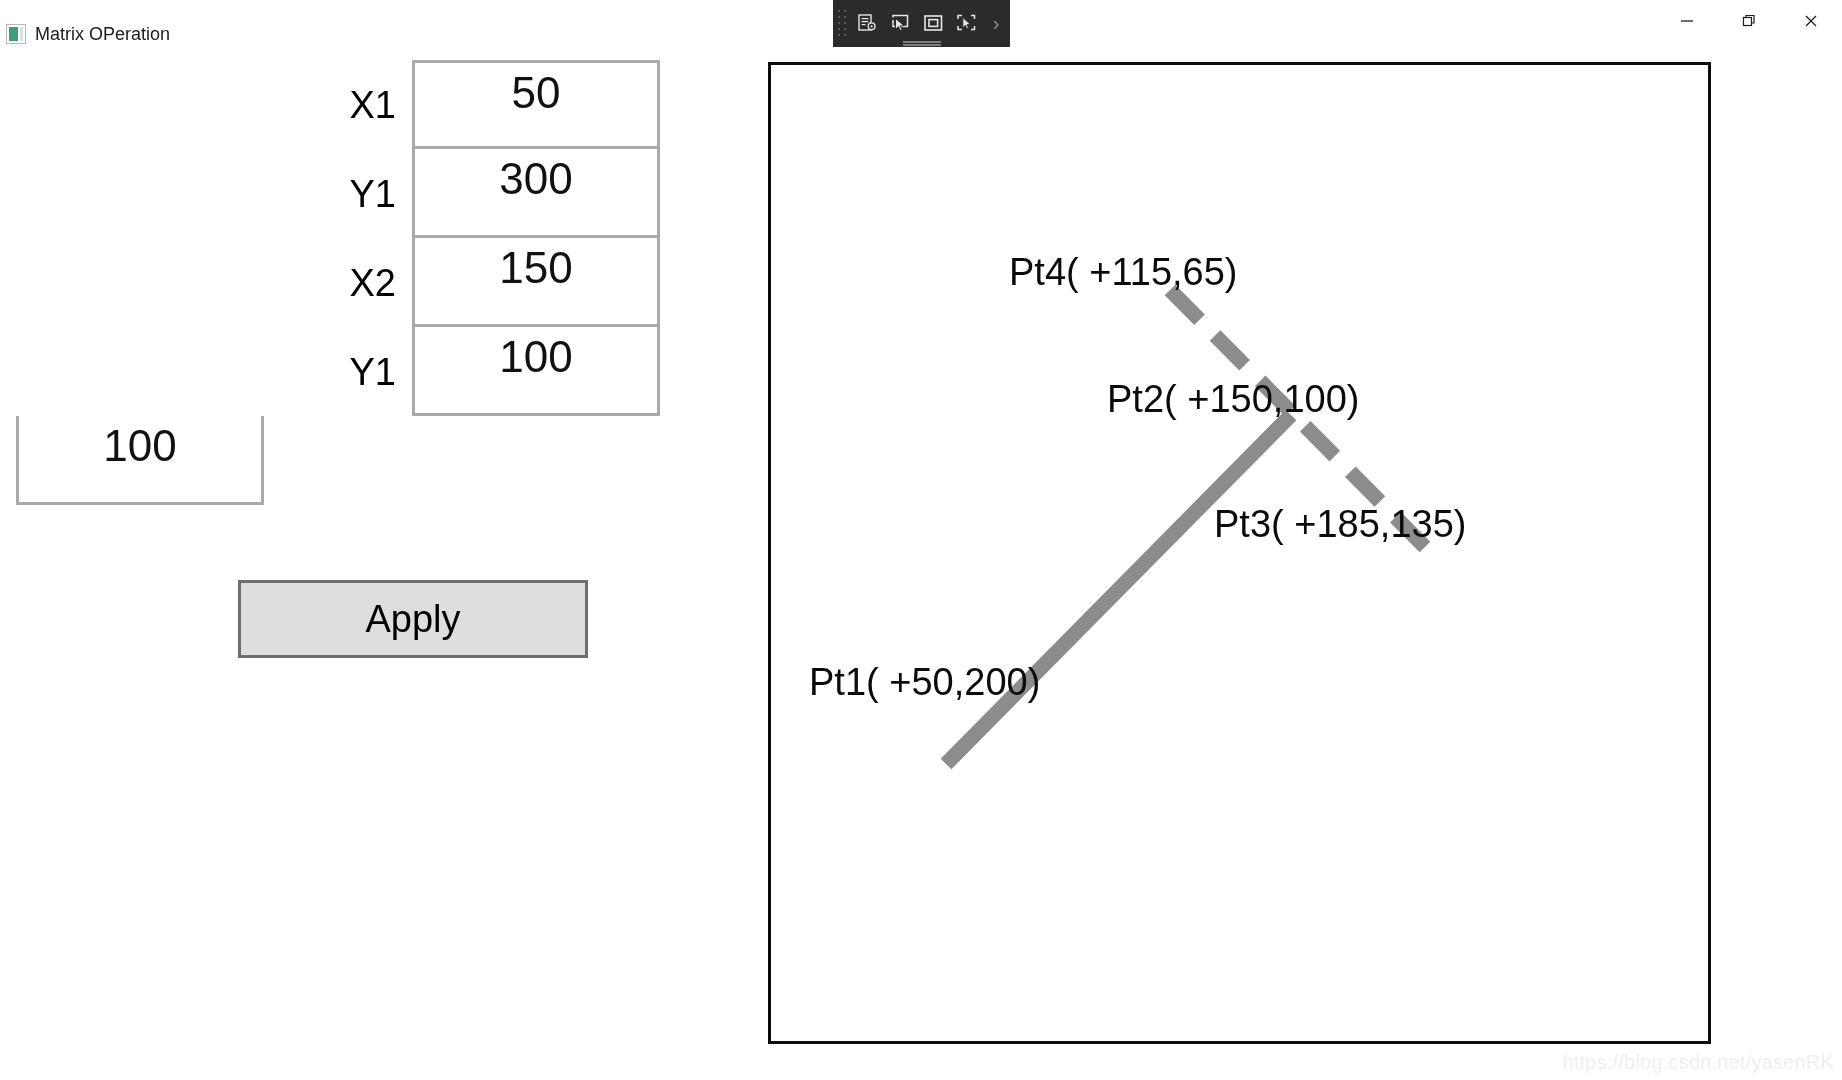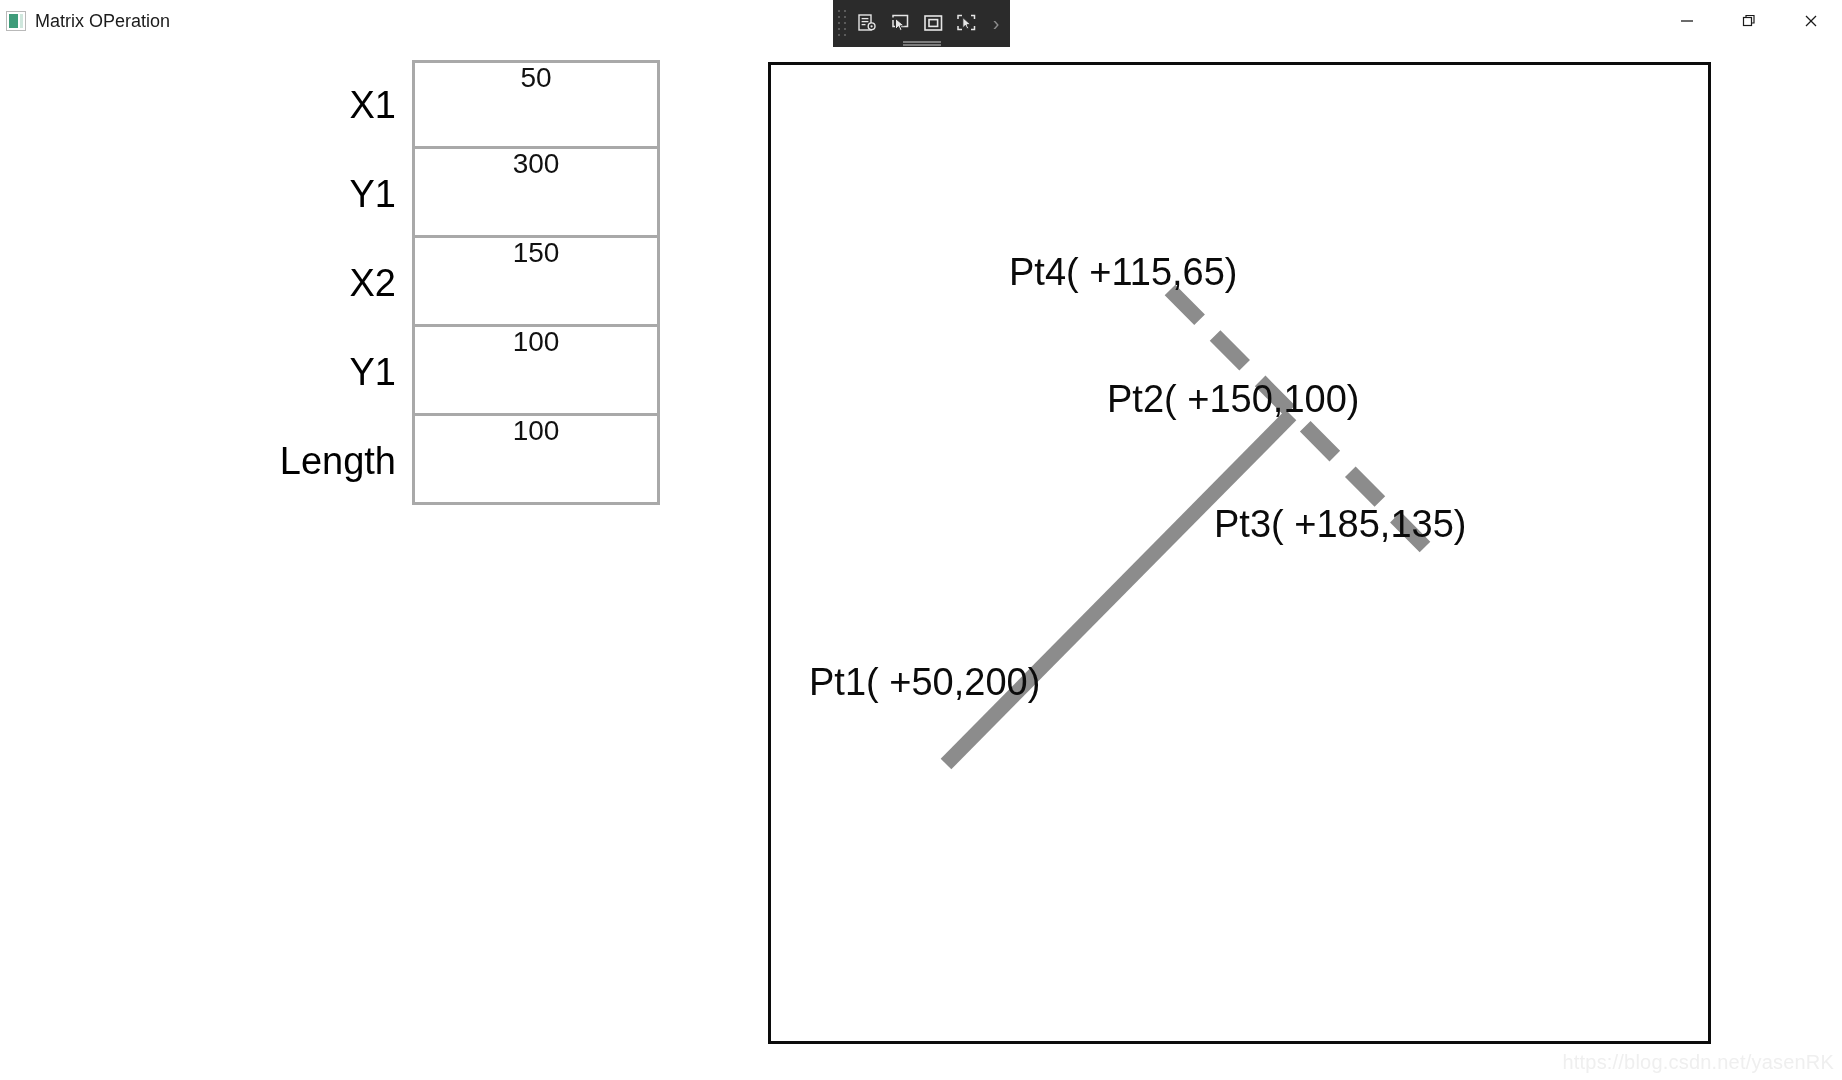--- a/index.html
+++ b/index.html
@@ -21,21 +21,21 @@
   
   .titlebar {
     position: absolute;
     left: 0; top: 0;
     width: 1842px;
     height: 42px;
     background: #ffffff;
   }
   .title-left {
     position: absolute;
-    left: 6px; top: 0;
+    left: 6px; top: 13px;
     height: 42px;
     display: flex;
     align-items: center;
     gap: 9px;
   }
   .app-icon {
     width: 20px;
     height: 20px;
     border: 1px solid #b9b9b9;
     background: #ffffff;
@@ -173,21 +173,22 @@
   }
   .field-input {
     width: 248px;
     height: 89px;
     box-sizing: border-box;
     border: 3px solid #a9a9a9;
     background: #ffffff;
     display: flex;
     align-items: flex-start;
     justify-content: center;
-    font-size: 28px;
+    padding-top: 6px;
+    font-size: 44px;
     line-height: 1.1;
     color: #111111;
     cursor: text;
   }
   .field-row:not(:first-child) .field-input { border-top: none; }
 
   .btn-stack {
     position: absolute;
     left: 238px;
     top: 520px;
@@ -348,27 +349,27 @@
       <div class="field-label">X2</div>
       <div class="field-input">150</div>
     </div>
 
     <div class="field-row" style="top:267px;">
       <div class="field-label">Y1</div>
       <div class="field-input">100</div>
     </div>
 
     <div class="field-row" style="top:356px;">
-      <div class="field-label">Length</div>
       <div class="field-input">100</div>
     </div>
 
   </div>
 
   <div class="btn-stack">
+    <div class="dlg-btn">Apply</div>
   </div>
 
 </div>
 
 <div class="canvas-wrap">
   <svg class="canvas-svg" viewBox="0 0 943 982">
     <line id="solid-line" stroke="#8c8c8c" stroke-width="15" stroke-linecap="butt" x1="178" y1="702" x2="523" y2="353"></line>
     <line id="dashed-line" stroke="#8c8c8c" stroke-width="15" stroke-linecap="butt" stroke-dasharray="42 22" x1="402" y1="228" x2="658" y2="486"></line>
   </svg>
 

